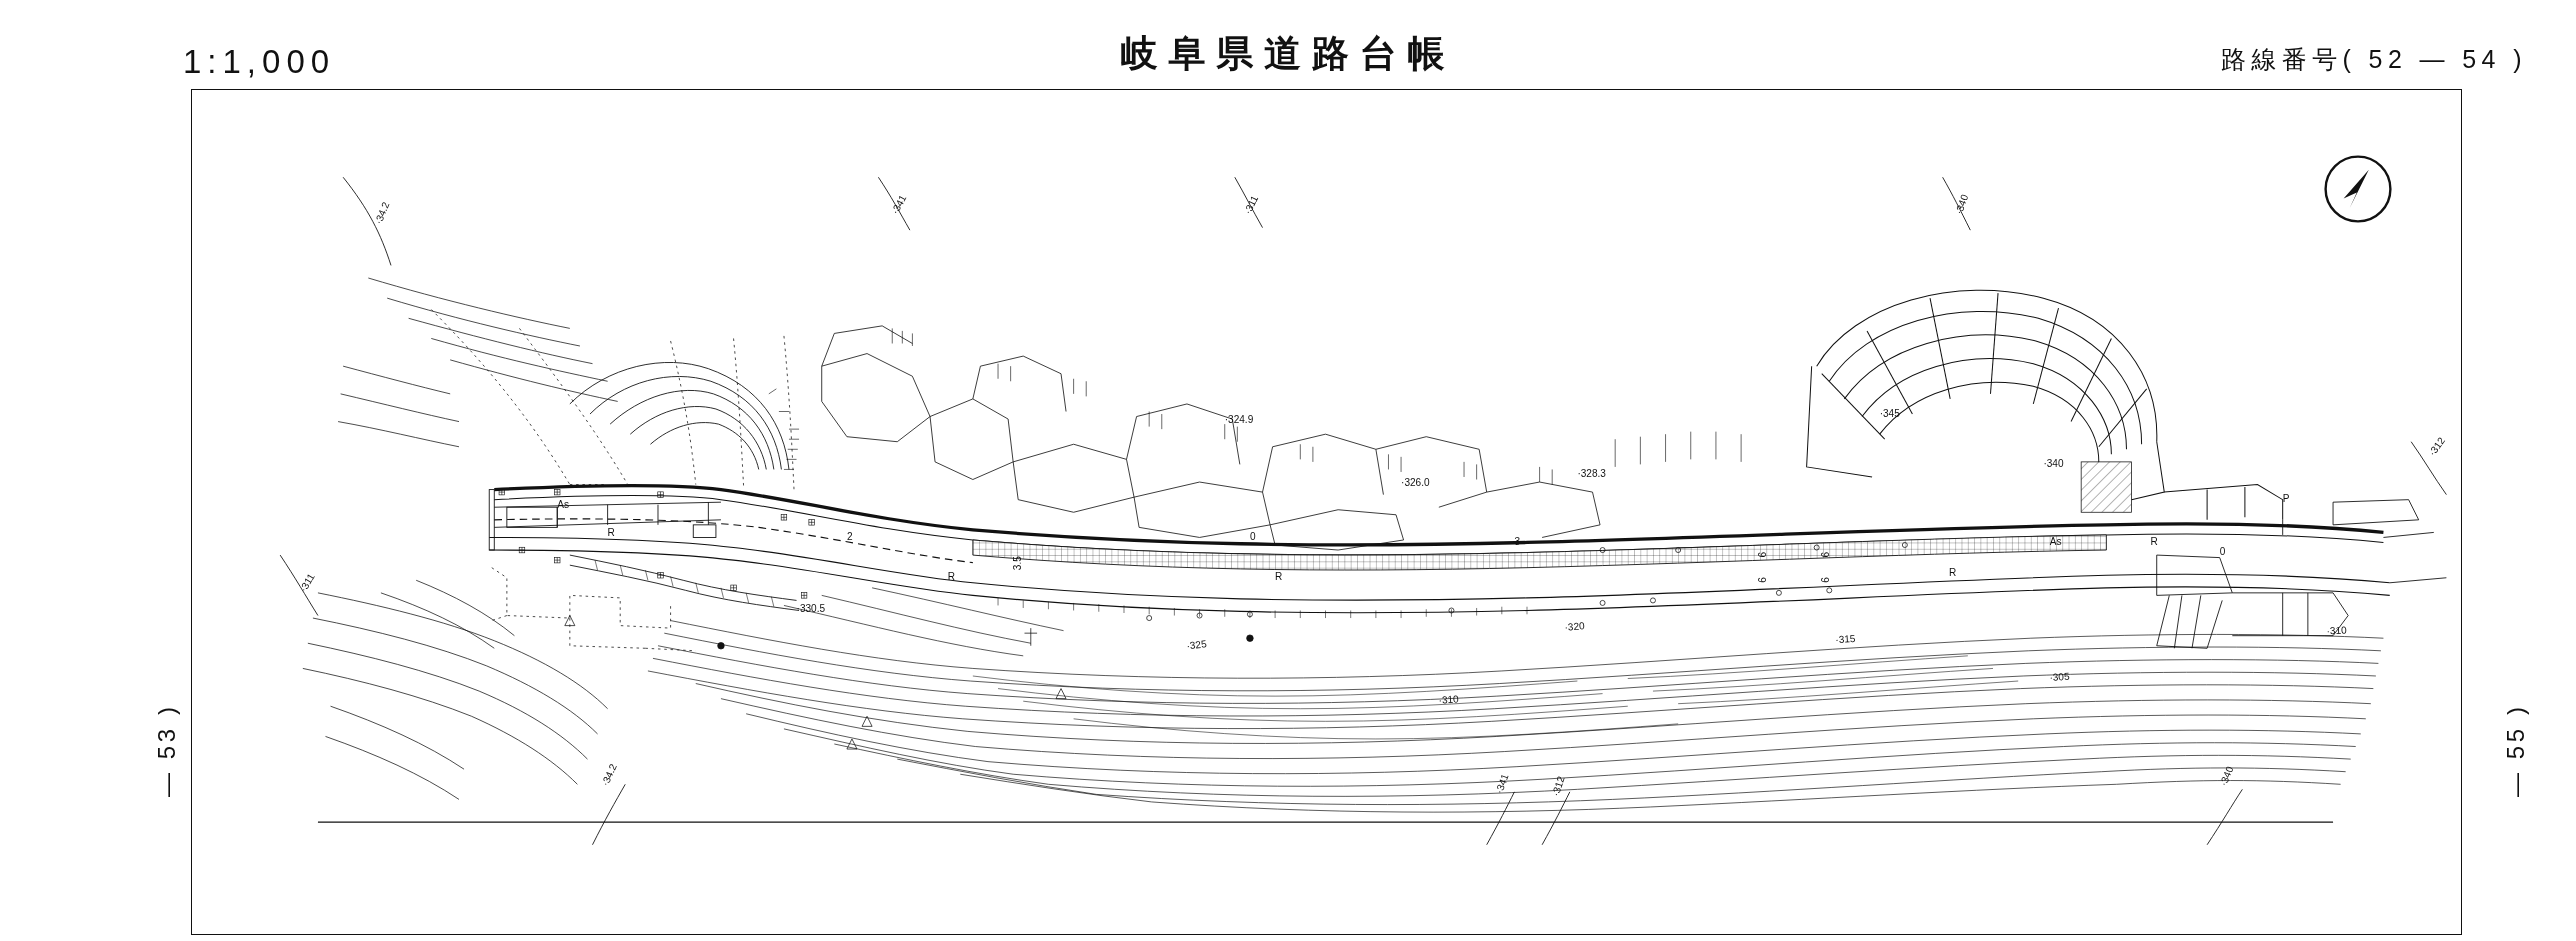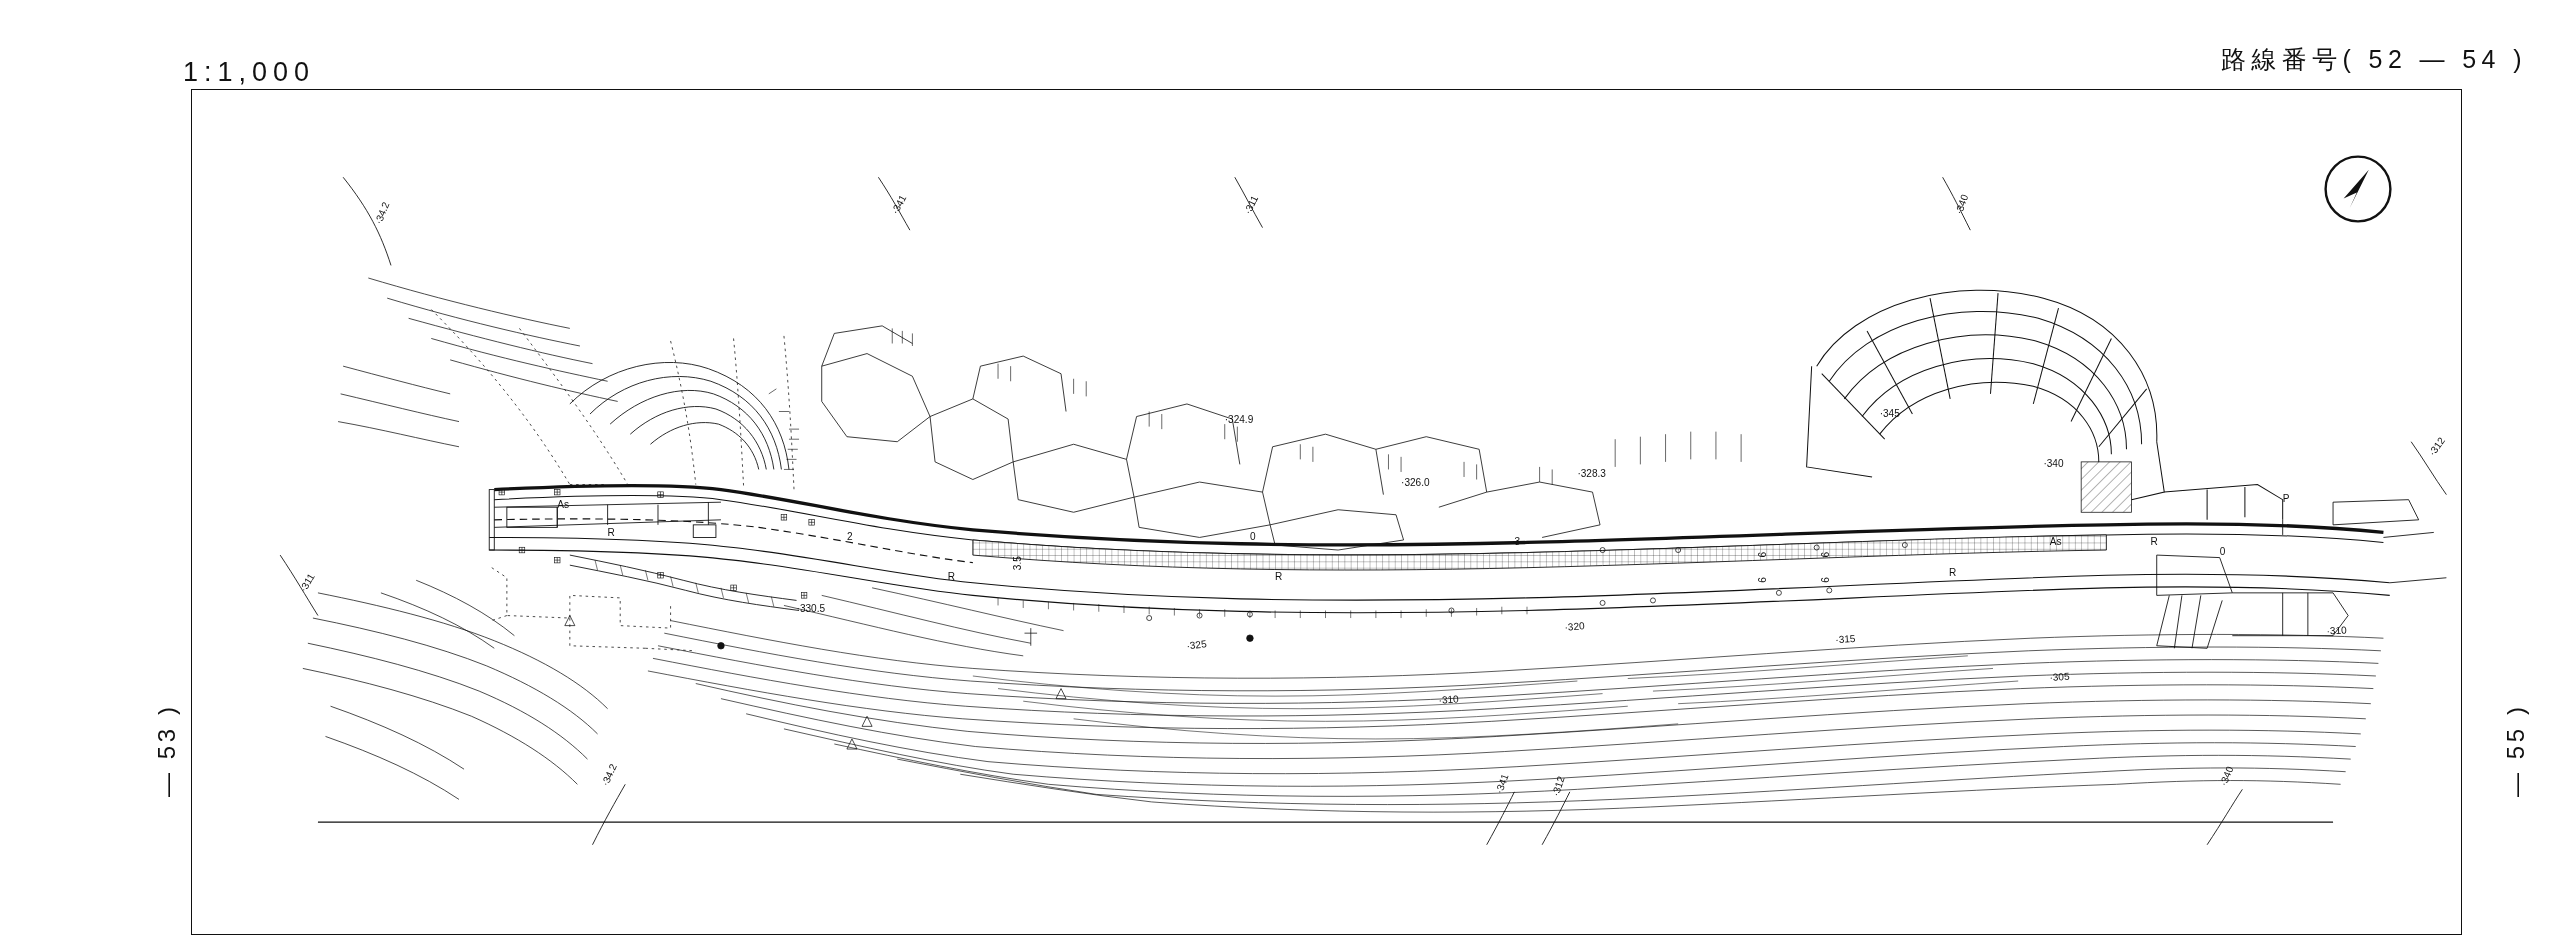--- a/index.html
+++ b/index.html
@@ -20,22 +20,22 @@
   #header {
     position: absolute;
     left: 0;
     top: 0;
     width: 2576px;
     height: 90px;
   }
   #scale-label {
     position: absolute;
     left: 183px;
-    top: 57px;
-    font-size: 27px;
+    top: 43px;
+    font-size: 33px;
     letter-spacing: 6px;
     white-space: nowrap;
   }
   #sheet-title {
     position: absolute;
     left: 0;
     top: 29px;
     width: 2576px;
     text-align: center;
     font-size: 37px;
@@ -96,20 +96,21 @@
     top: 153px;
     width: 72px;
     height: 72px;
   }
 </style>
 </head>
 <body>
 
 <div id="header">
   <div id="scale-label">1:1,000</div>
+  <div id="sheet-title">岐阜県道路台帳</div>
   <div id="route-number">路線番号( 52 ― 54 )</div>
 </div>
 
 <div class="side-marker" id="left-page-marker">― 53 )</div>
 <div class="side-marker" id="right-page-marker">― 55 )</div>
 
 <div id="map-frame">
   <svg id="map-svg" width="2267" height="842" viewBox="0 0 1800 530">
 
     <defs>

